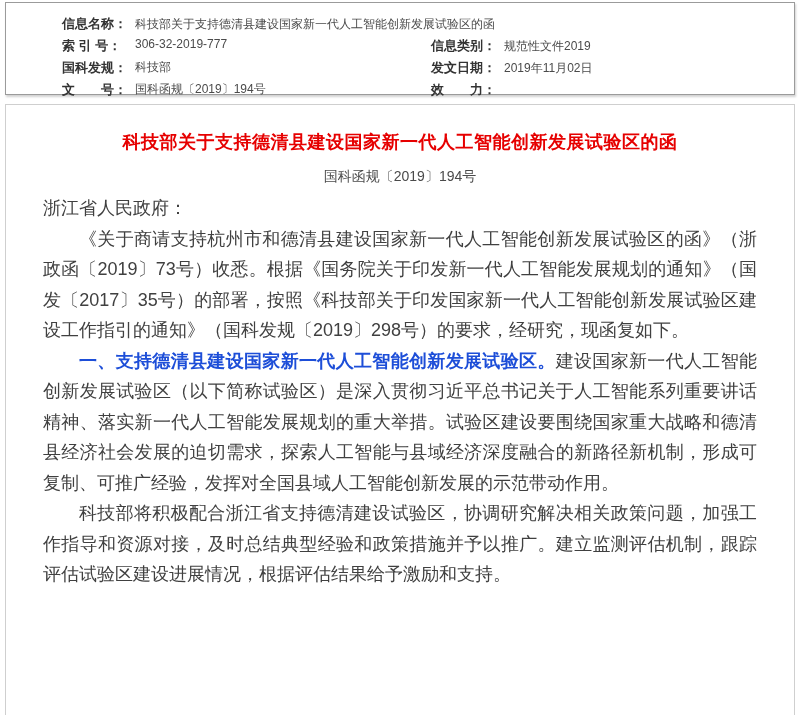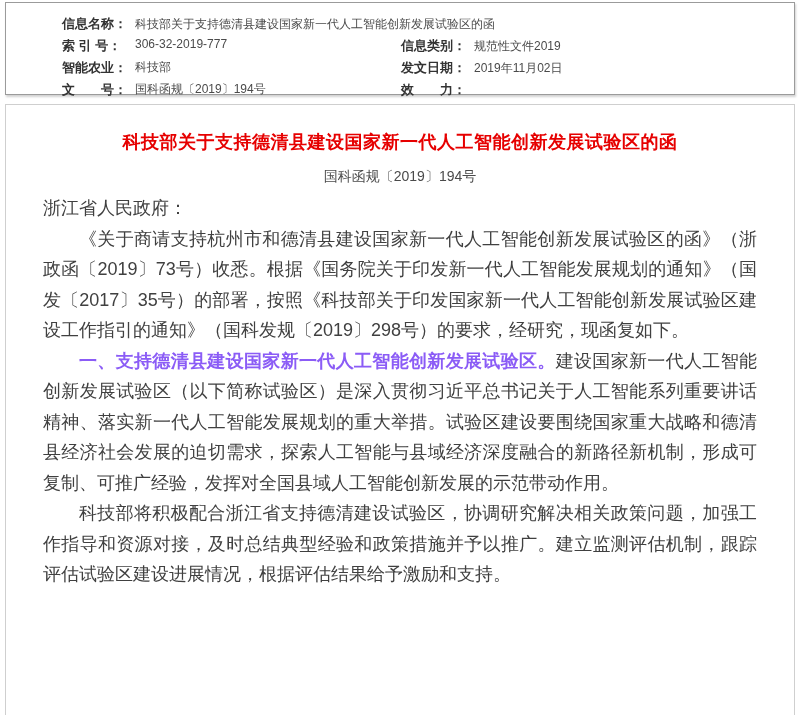--- a/index.html
+++ b/index.html
@@ -20,21 +20,21 @@
     box-shadow: 1px 2px 2px rgba(0,0,0,0.18);
     padding: 10px 0 0 56px;
   }
   .meta-row {
     display: flex;
     align-items: center;
     height: 22px;
     white-space: nowrap;
   }
   .meta-col-left { display: flex; align-items: flex-start; width: 339px; }
-  .meta-col-right { display: flex; align-items: center; }
+  .meta-col-right { display: flex; align-items: center; margin-left: 30px; }
   .m-label {
     font-size: 13px;
     font-weight: bold;
     color: #333333;
     width: 73px;
     flex: 0 0 73px;
     white-space: pre;
   }
   .m-value {
     font-size: 12px;
@@ -67,21 +67,21 @@
     margin-bottom: 6px;
   }
   .doc-body p {
     font-size: 18px;
     color: #404040;
     line-height: 30.5px;
     text-align: justify;
     text-indent: 2em;
   }
   .doc-body p.salutation { text-indent: 0; }
-  .doc-body strong { font-weight: bold; color: #8b5cf6; }
+  .doc-body strong { font-weight: bold; color: #1d4ed8; }
 </style>
 </head>
 <body>
 
 <div class="meta-box">
   <div class="meta-row">
     <span class="m-label">信息名称：</span>
     <span class="m-value">科技部关于支持德清县建设国家新一代人工智能创新发展试验区的函</span>
   </div>
   <div class="meta-row">
@@ -89,21 +89,21 @@
       <span class="m-label">索 引 号：</span>
       <span class="m-value">306-32-2019-777</span>
     </div>
     <div class="meta-col-right">
       <span class="m-label">信息类别：</span>
       <span class="m-value">规范性文件2019</span>
     </div>
   </div>
   <div class="meta-row">
     <div class="meta-col-left">
-      <span class="m-label">智能农业：</span>
+      <span class="m-label">国科发规：</span>
       <span class="m-value">科技部</span>
     </div>
     <div class="meta-col-right">
       <span class="m-label">发文日期：</span>
       <span class="m-value">2019年11月02日</span>
     </div>
   </div>
   <div class="meta-row">
     <div class="meta-col-left">
       <span class="m-label">文　　号：</span>

